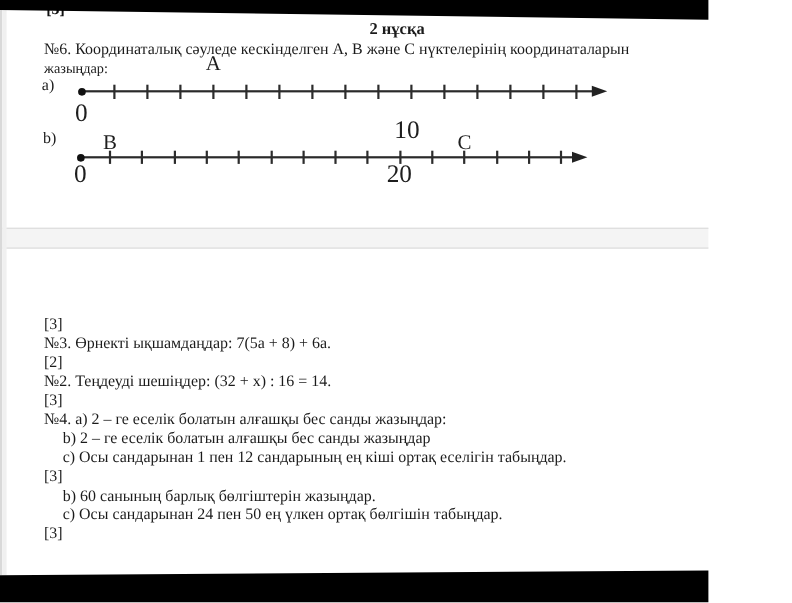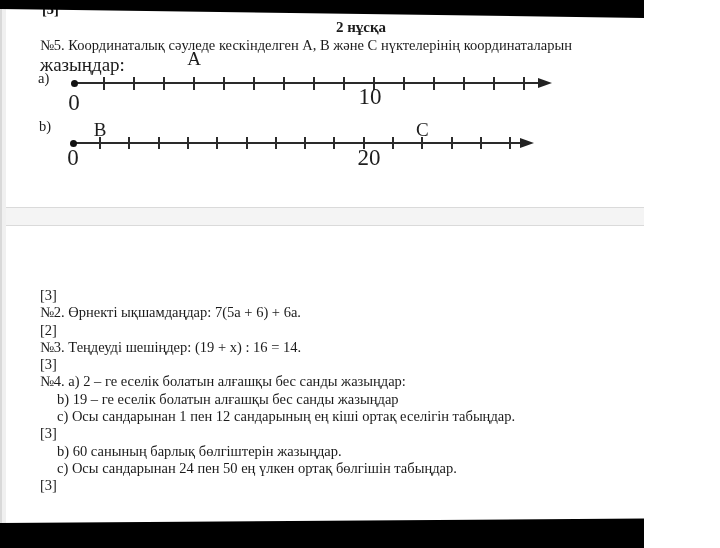--- a/index.html
+++ b/index.html
@@ -19,21 +19,21 @@
   
   .band{left:0;top:207px;width:714px;height:17px;background:#f4f4f4;
     border-top:1px solid #dadada;border-bottom:1px solid #dadada;z-index:1;}
   
   .next-card{left:712px;top:139px;width:36px;height:241px;background:#fff;
     border:2px solid #c8c8c8;border-radius:11px;z-index:5;}
   
   .cut-mark{left:42px;top:1px;font-size:14.5px;font-weight:600;z-index:1;color:#111;}
   .variant-title{left:0;top:19px;width:722px;text-align:center;font-size:15px;font-weight:700;}
   .q1-line1{left:40px;top:37px;font-size:14.5px;white-space:nowrap;}
-  .q1-line2{left:40px;top:54px;font-size:19px;white-space:nowrap;}
+  .q1-line2{left:40px;top:54px;font-size:13px;white-space:nowrap;}
   
   .wlines{left:40px;top:287px;width:640px;}
   .wline{font-size:14.5px;line-height:17.3px;height:17.3px;white-space:nowrap;}
   .wline.ind{padding-left:17px;}
   
   .numline{position:absolute;width:540px;}
   .nl-qlabel{position:absolute;font-size:14.5px;}
   .nl-axis{position:absolute;height:2px;background:#2a2a2a;}
   .nl-tick{position:absolute;width:2px;background:#2c2c2c;}
   .nl-dot{position:absolute;width:7px;height:7px;border-radius:50%;background:#111;}
@@ -51,21 +51,21 @@
 
   <div class="abs bar-top"></div>
   <div class="abs bar-bottom"></div>
   <div class="abs edge-dark"></div>
   <div class="abs edge-light"></div>
   <div class="abs band"></div>
   <div class="abs next-card"></div>
 
   <div class="abs variant-title">2 нұсқа</div>
 
-  <div class="abs q1-line1">№5. Координаталық сәуледе кескінделген А, В және С нүктелерінің координаталарын</div>
+  <div class="abs q1-line1">№6. Координаталық сәуледе кескінделген А, В және С нүктелерінің координаталарын</div>
   <div class="abs q1-line2">жазыңдар:</div>
 
   <div class="numline" id="nl-a" style="left: 60px; top: 48px; height: 70px;">
       <div class="nl-qlabel" style="left: -22px; top: 22px;">a)</div>
       <div class="nl-axis" style="left: 12px; top: 34px; width: 470px;"></div>
       <div class="nl-dot" style="left: 10.5px; top: 31.5px;"></div>
       <div class="nl-arrow" style="left: 478px; top: 29.5px;"></div>
       <div class="nl-tick" style="left: 43px; top: 28.5px; height: 13px;"></div>
       <div class="nl-tick" style="left: 73px; top: 28.5px; height: 13px;"></div>
       <div class="nl-tick" style="left: 103px; top: 28.5px; height: 13px;"></div>
@@ -75,21 +75,21 @@
       <div class="nl-tick" style="left: 223px; top: 28.5px; height: 13px;"></div>
       <div class="nl-tick" style="left: 253px; top: 28.5px; height: 13px;"></div>
       <div class="nl-tick" style="left: 283px; top: 28.5px; height: 13px;"></div>
       <div class="nl-tick" style="left: 313px; top: 28.5px; height: 13px;"></div>
       <div class="nl-tick" style="left: 343px; top: 28.5px; height: 13px;"></div>
       <div class="nl-tick" style="left: 373px; top: 28.5px; height: 13px;"></div>
       <div class="nl-tick" style="left: 403px; top: 28.5px; height: 13px;"></div>
       <div class="nl-tick" style="left: 433px; top: 28.5px; height: 13px;"></div>
       <div class="nl-tick" style="left: 463px; top: 28.5px; height: 13px;"></div>
       <div class="nl-num" style="left: -26px; top: 42px; width: 80px;">0</div>
-      <div class="nl-num" style="left: 270px; top: 36px; width: 80px;">10</div>
+      <div class="nl-num" style="left: 270px; top: 57px; width: 80px;">10</div>
       <div class="nl-point" style="left: 104px; top: 0px; width: 60px;">А</div>
     </div>
   <div class="numline" id="nl-b" style="left: 60px; top: 118px; height: 56px;">
       <div class="nl-qlabel" style="left: -21px; top: 0px;">b)</div>
       <div class="nl-axis" style="left: 11px; top: 24px; width: 453px;"></div>
       <div class="nl-dot" style="left: 9.5px; top: 21.5px;"></div>
       <div class="nl-arrow" style="left: 460px; top: 19.5px;"></div>
       <div class="nl-tick" style="left: 39px; top: 19px; height: 12px;"></div>
       <div class="nl-tick" style="left: 68.3px; top: 19px; height: 12px;"></div>
       <div class="nl-tick" style="left: 97.6px; top: 19px; height: 12px;"></div>
@@ -99,33 +99,33 @@
       <div class="nl-tick" style="left: 214.8px; top: 19px; height: 12px;"></div>
       <div class="nl-tick" style="left: 244.1px; top: 19px; height: 12px;"></div>
       <div class="nl-tick" style="left: 273.4px; top: 19px; height: 12px;"></div>
       <div class="nl-tick" style="left: 302.7px; top: 19px; height: 12px;"></div>
       <div class="nl-tick" style="left: 332px; top: 19px; height: 12px;"></div>
       <div class="nl-tick" style="left: 361.3px; top: 19px; height: 12px;"></div>
       <div class="nl-tick" style="left: 390.6px; top: 19px; height: 12px;"></div>
       <div class="nl-tick" style="left: 419.9px; top: 19px; height: 12px;"></div>
       <div class="nl-tick" style="left: 449.2px; top: 19px; height: 12px;"></div>
       <div class="nl-num" style="left: -27px; top: 27px; width: 80px;">0</div>
-      <div class="nl-num" style="left: 269px; top: 27px; width: 80px;">20</div>
+      <div class="nl-num" style="left: 263px; top: 27px; width: 80px;">20</div>
       <div class="nl-point" style="left: 10px; top: 1px; width: 60px;">В</div>
       <div class="nl-point" style="left: 332.3px; top: 1px; width: 60px;">С</div>
     </div>
 
   <div class="abs wlines">
       <div class="wline">[3]</div>
-      <div class="wline">№2. Өрнекті ықшамдаңдар: 7(5a + 6) + 6a.</div>
+      <div class="wline">№3. Өрнекті ықшамдаңдар: 7(5a + 8) + 6a.</div>
       <div class="wline">[2]</div>
-      <div class="wline">№3. Теңдеуді шешіңдер:  (19 + x) : 16 = 14.</div>
+      <div class="wline">№2. Теңдеуді шешіңдер:  (32 + x) : 16 = 14.</div>
       <div class="wline">[3]</div>
       <div class="wline">№4. a) 2 – ге еселік болатын алғашқы бес санды жазыңдар:</div>
-      <div class="wline ind">b) 19 – ге еселік болатын алғашқы бес санды жазыңдар</div>
+      <div class="wline ind">b) 2 – ге еселік болатын алғашқы бес санды жазыңдар</div>
       <div class="wline ind">c) Осы сандарынан 1 пен 12 сандарының ең кіші ортақ еселігін табыңдар.</div>
       <div class="wline">[3]</div>
       <div class="wline ind">b) 60 санының барлық бөлгіштерін жазыңдар.</div>
       <div class="wline ind">c) Осы сандарынан 24 пен 50 ең үлкен ортақ бөлгішін табыңдар.</div>
       <div class="wline">[3]</div>
     </div>
 
 </div>
 
 </body></html>

